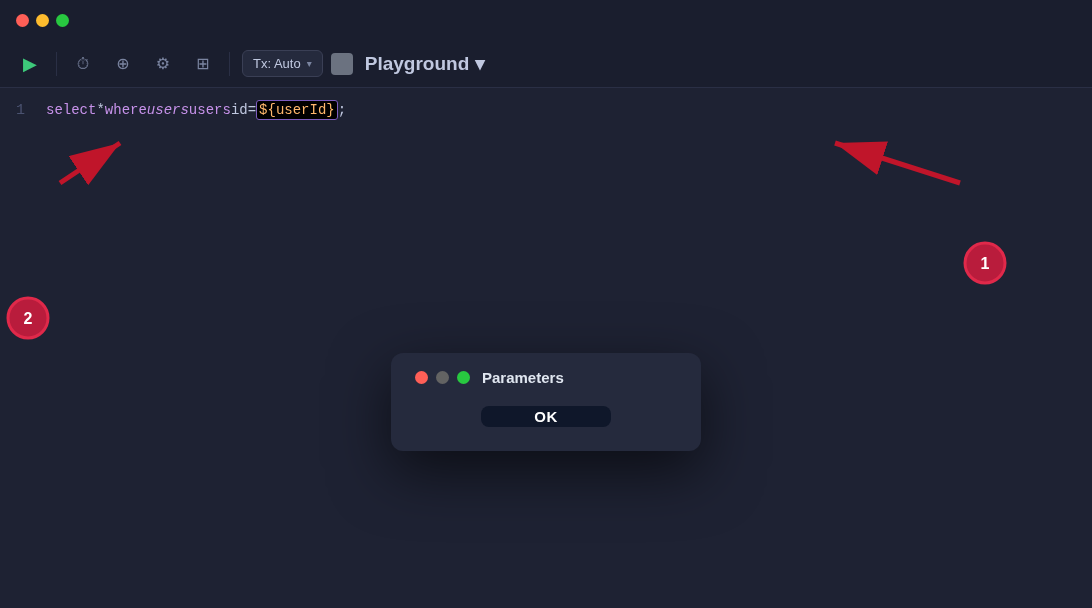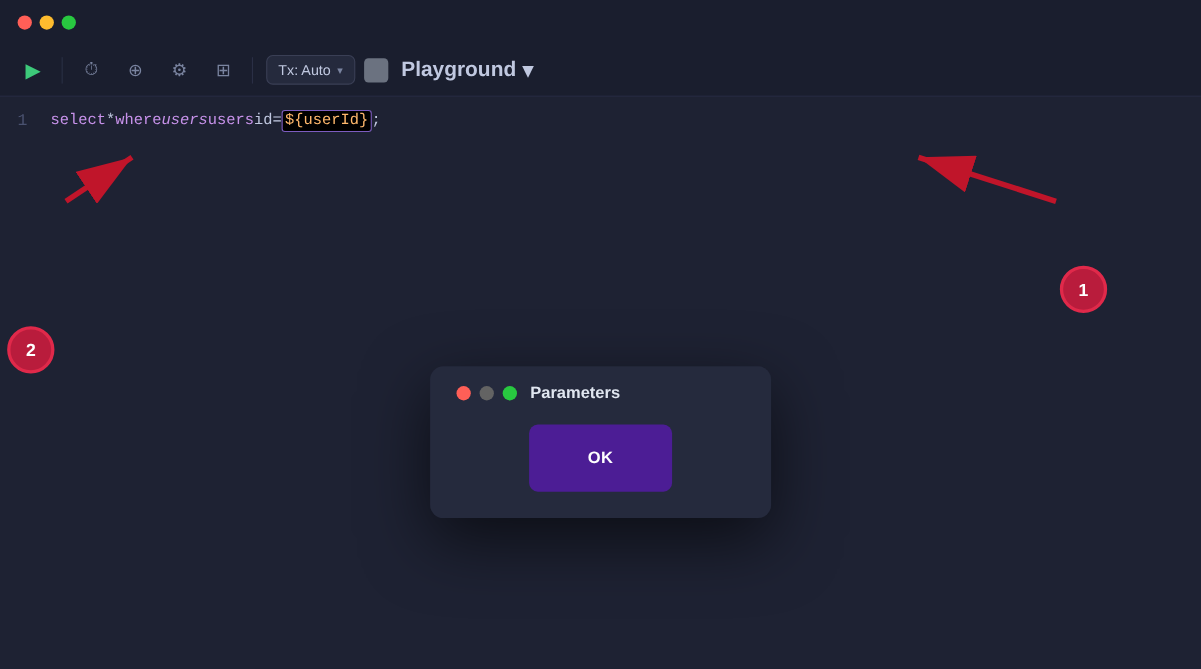--- a/index.html
+++ b/index.html
@@ -274,25 +274,25 @@
       font-size: 17px;
       padding: 8px 12px;
       font-family: 'Courier New', monospace;
       outline: none;
     }
 
     .ok-btn {
       display: block;
       width: 130px;
       margin: 0 auto;
-      background: #4c1d95;
+      background: #0f172a;
       color: #fff;
       border: none;
       border-radius: 8px;
-      padding: 22px 0;
+      padding: 2px 0;
       font-size: 15px;
       font-weight: 600;
       cursor: pointer;
       letter-spacing: 0.5px;
     }
   </style>
 </head>
 <body>
 
 <div class="title-bar">

